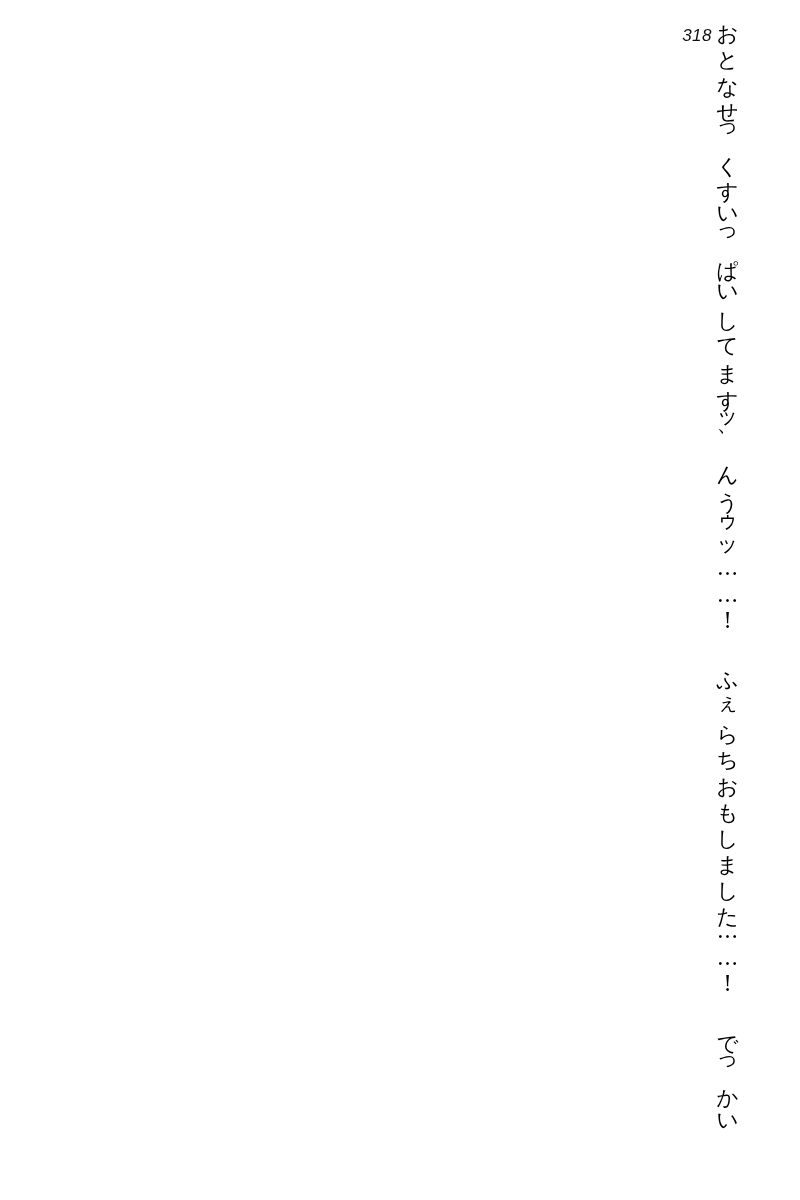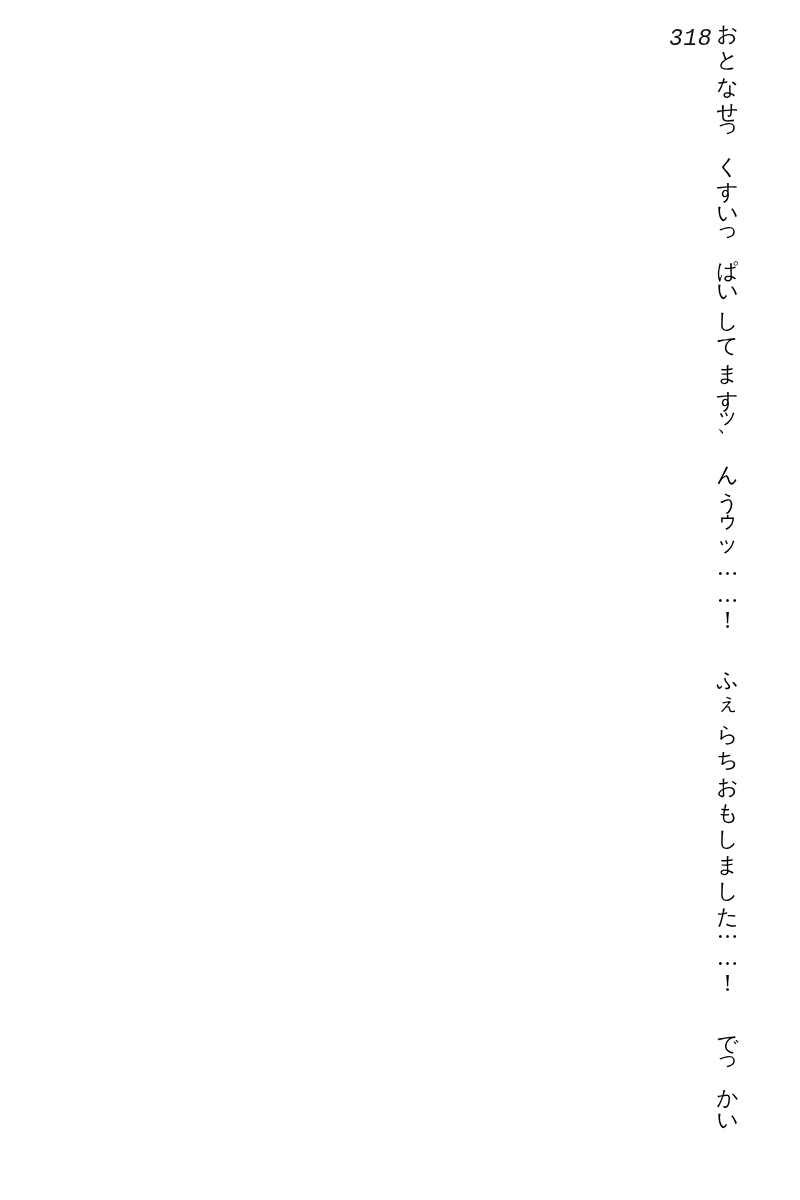--- a/index.html
+++ b/index.html
@@ -23,23 +23,23 @@
     width: 800px;
     height: 1200px;
     box-sizing: border-box;
   }
 
   
   .page-number {
     position: absolute;
     top: 26px;
     right: 88px;
-    font-family: Liberation Mono, monospace;
+    font-family: Liberation Sans, sans-serif;
     font-style: italic;
-    font-size: 23px;
+    font-size: 17px;
     letter-spacing: 0.5px;
     color: #111;
   }
 
   
   .vtext {
     position: absolute;
     top: 96px;
     right: 62px;
     height: 1030px;

